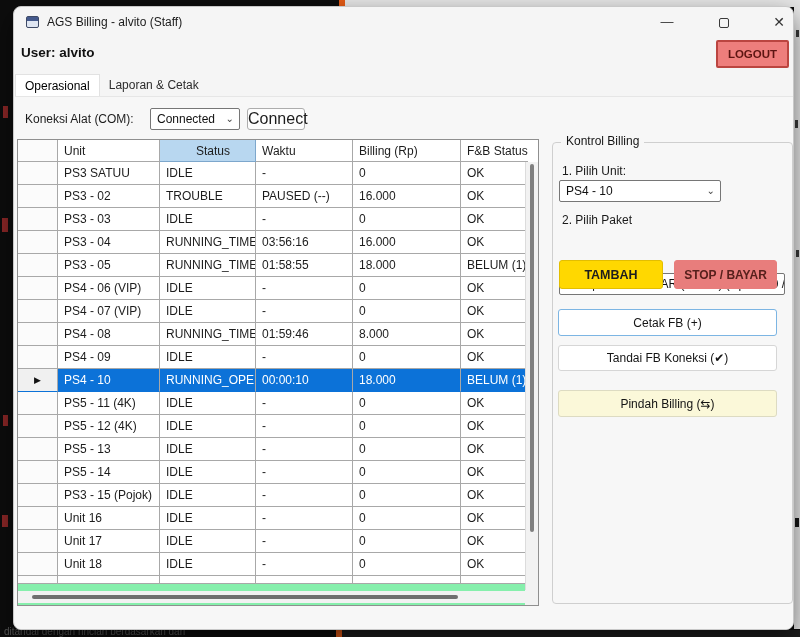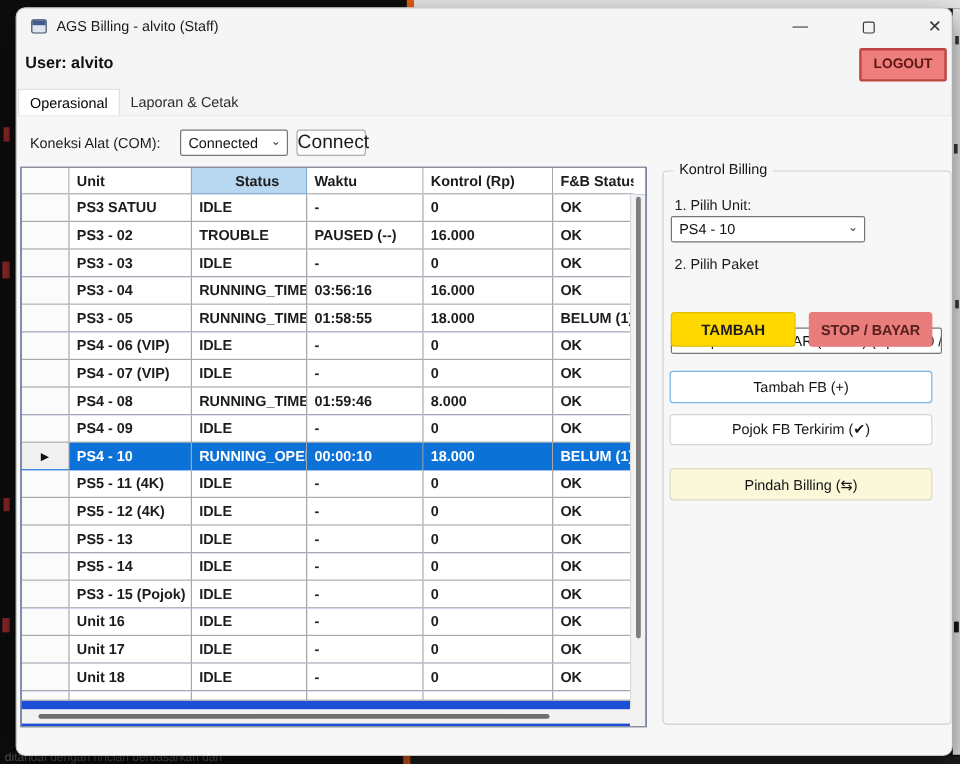--- a/index.html
+++ b/index.html
@@ -59,21 +59,21 @@
     color:#111; padding:3px 18px 3px 6px; white-space:nowrap; overflow:hidden; position:absolute; }
   .combo .chev { position:absolute; right:5px; top:50%; transform:translateY(-58%);
     font-size:10px; color:#444; }
   .conn-combo { left:135px; top:11px; width:90px; height:22px; }
   .connect-btn { position:absolute; left:232px; top:11px; width:58px; height:22px;
     background:#fdfdfd; border:1px solid #adadad; border-radius:3px; font-size:16px;
     color:#1c1c1c; text-align:center; line-height:20px; }
 
   
   .grid { position:absolute; left:2px; top:42px; width:522px; height:467px;
-    border:1px solid #8f8f8f; background:#1d4ed8; overflow:hidden;font-weight:bold; }
+    border:1px solid #8f8f8f; background:#86efac; overflow:hidden; }
   .grid-header, .grid-row { display:flex; }
   .grid-header { height:22px; background:#fff; }
   .hcell, .cell { border-right:1px solid #a8a8a8; border-bottom:1px solid #a8a8a8;
     font-size:12px; color:#1c1c1c; padding:0 0 0 6px; white-space:nowrap; overflow:hidden;
     display:flex; align-items:center; }
   .hcell { height:22px; background:#fff; }
   .hcell.sorted { background:var(--status-hdr); border-right-color:#7da7cc; border-bottom-color:#7da7cc;padding-left:36px; }
   .cell { height:23px; background:#fff; }
   .w-rowhdr { width:40px; background:#fbfbfb; padding:0; justify-content:center; }
   .w-unit { width:102px; }
@@ -157,21 +157,21 @@
       <span class="chev">⌄</span>
     </div>
     <div class="connect-btn">Connect</div>
 
     <div class="grid">
       <div class="grid-header">
         <div class="hcell w-rowhdr"></div>
         <div class="hcell w-unit">Unit</div>
         <div class="hcell w-status sorted">Status</div>
         <div class="hcell w-waktu">Waktu</div>
-        <div class="hcell w-tagihan">Kontrol (Rp)</div>
+        <div class="hcell w-tagihan">Billing (Rp)</div>
         <div class="hcell w-fb">F&amp;B Status</div>
       </div>
       <div id="grid-rows">
           <div class="grid-row">
             <div class="cell w-rowhdr"></div>
             <div class="cell w-unit">PS3 SATUU</div>
             <div class="cell w-status">IDLE</div>
             <div class="cell w-waktu">-</div>
             <div class="cell w-tagihan">0</div>
             <div class="cell w-fb">OK</div>
@@ -342,19 +342,19 @@
       </div>
 
       <div class="gp-label" style="top:70px">2. Pilih Paket</div>
       <div class="combo paket-combo">
         <span>PS4 | PASCABAYAR (OPEN) (Rp 6.000 / </span>
         <span class="chev">⌄</span>
       </div>
 
       <div class="btn btn-stop">STOP / BAYAR</div>
       <div class="btn btn-tambah">TAMBAH</div>
-      <div class="btn btn-fb">Tambah FB (+)</div>
-      <div class="btn btn-tandai">Pojok FB Terkirim (✔)</div>
+      <div class="btn btn-fb">Cetak FB (+)</div>
+      <div class="btn btn-tandai">Tandai FB Koneksi (✔)</div>
       <div class="btn btn-pindah">Pindah Billing (⇆)</div>
     </div>
 
   </div>
 </div>
 
 </body></html>

